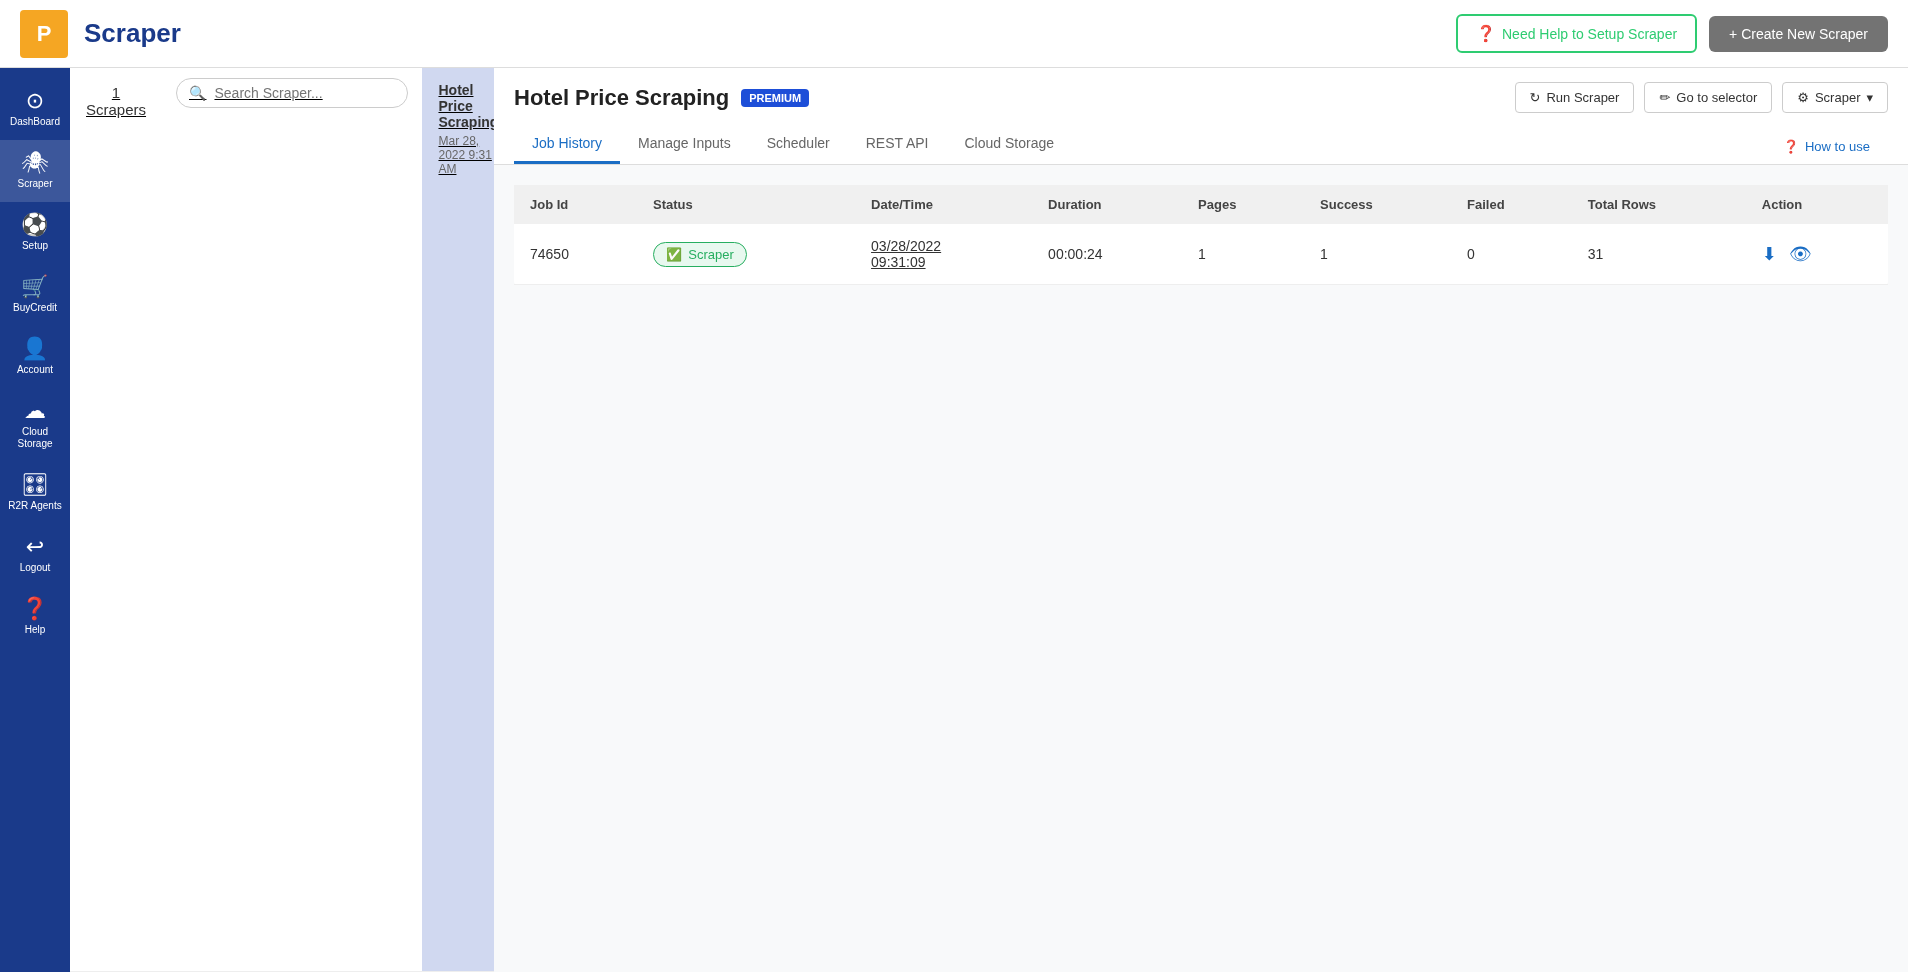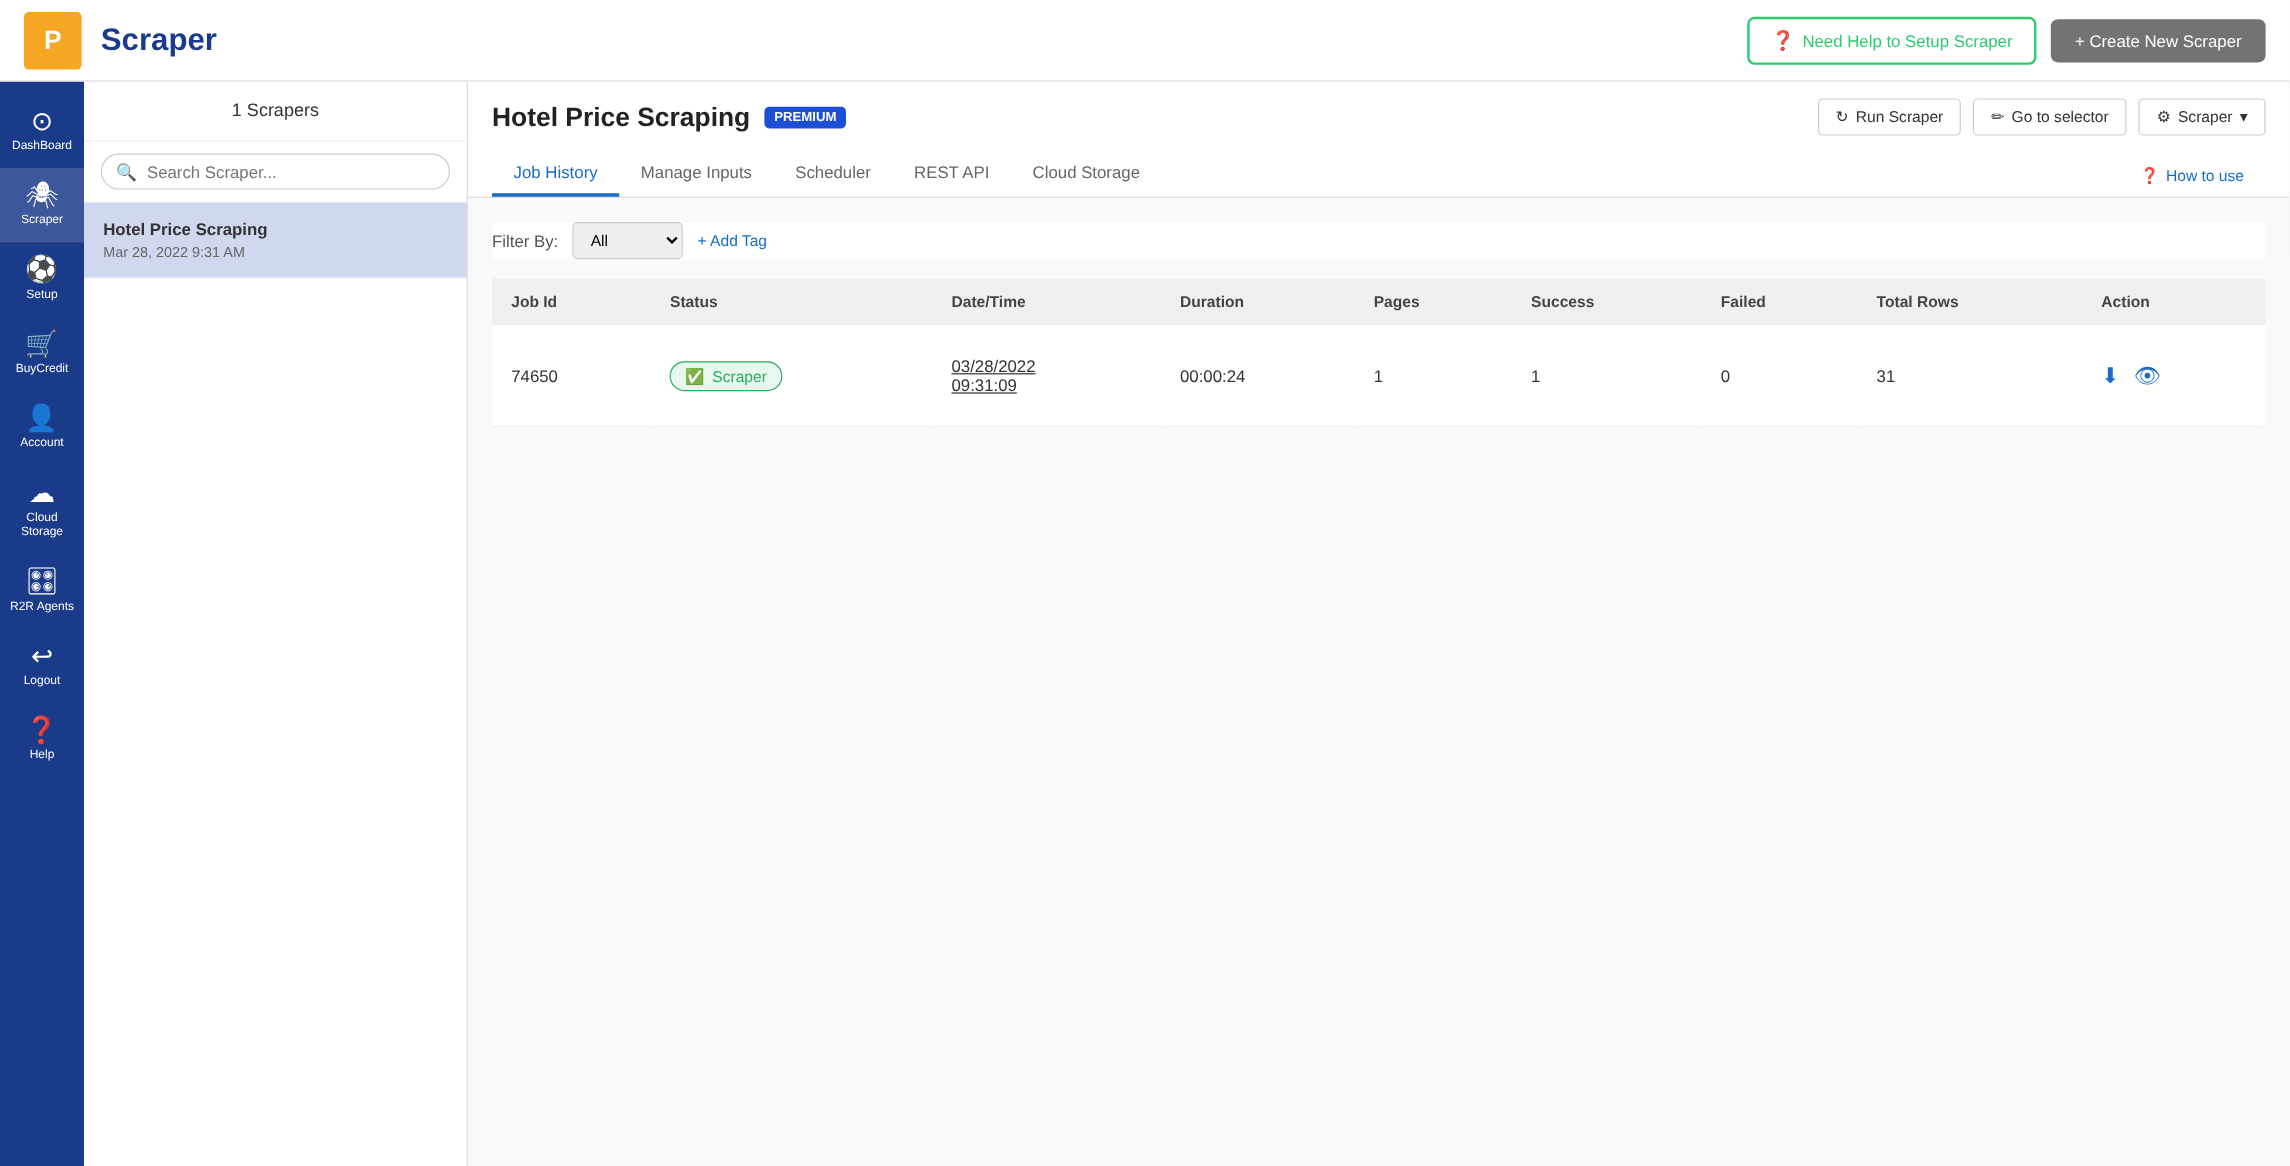--- a/index.html
+++ b/index.html
@@ -96,25 +96,26 @@
     }
     .sidebar-icon {
       font-size: 22px;
       line-height: 1;
     }
     .sidebar-label { font-size: 10px; line-height: 1.2; }
 
     
     .left-panel {
       background: #fff;
-      width: 320px;
+      width: 424px;
       border-right: 1px solid #ddd;
       display: flex;
-      flex-direction: column;
+      flex-direction: row;
       flex-shrink: 0;
+      text-decoration: underline;
     }
     .scrapers-count {
       text-align: center;
       padding: 16px;
       font-size: 15px;
       color: #333;
       border-bottom: 1px solid #eee;
     }
     .search-box {
       padding: 10px 14px;
@@ -287,21 +288,21 @@
     }
     .job-table th {
       background: #f0f0f0;
       padding: 12px 16px;
       text-align: left;
       font-size: 13px;
       color: #444;
       font-weight: 600;
     }
     .job-table td {
-      padding: 26px 16px;
+      padding: 14px 16px;
       border-bottom: 1px solid #eee;
       font-size: 14px;
       color: #333;
     }
     .status-badge {
       display: inline-flex;
       align-items: center;
       gap: 6px;
       background: #e8f8ef;
       color: #27ae60;
@@ -434,30 +435,20 @@
         </div>
         <div class="how-to-use">
           <span>❓</span>
           <span>How to use</span>
         </div>
       </div>
     </div>
 
     <div class="content-area">
 
-      <div class="filter-bar">
-        <span class="filter-label">Filter By:</span>
-        <select class="filter-select">
-          <option>All</option>
-          <option>Finished</option>
-          <option>Failed</option>
-          <option>Running</option>
-        </select>
-        <span class="add-tag">+ Add Tag</span>
-      </div>
 
       <table class="job-table">
         <thead>
           <tr>
             <th>Job Id</th>
             <th>Status</th>
             <th>Date/Time</th>
             <th>Duration</th>
             <th>Pages</th>
             <th>Success</th>

